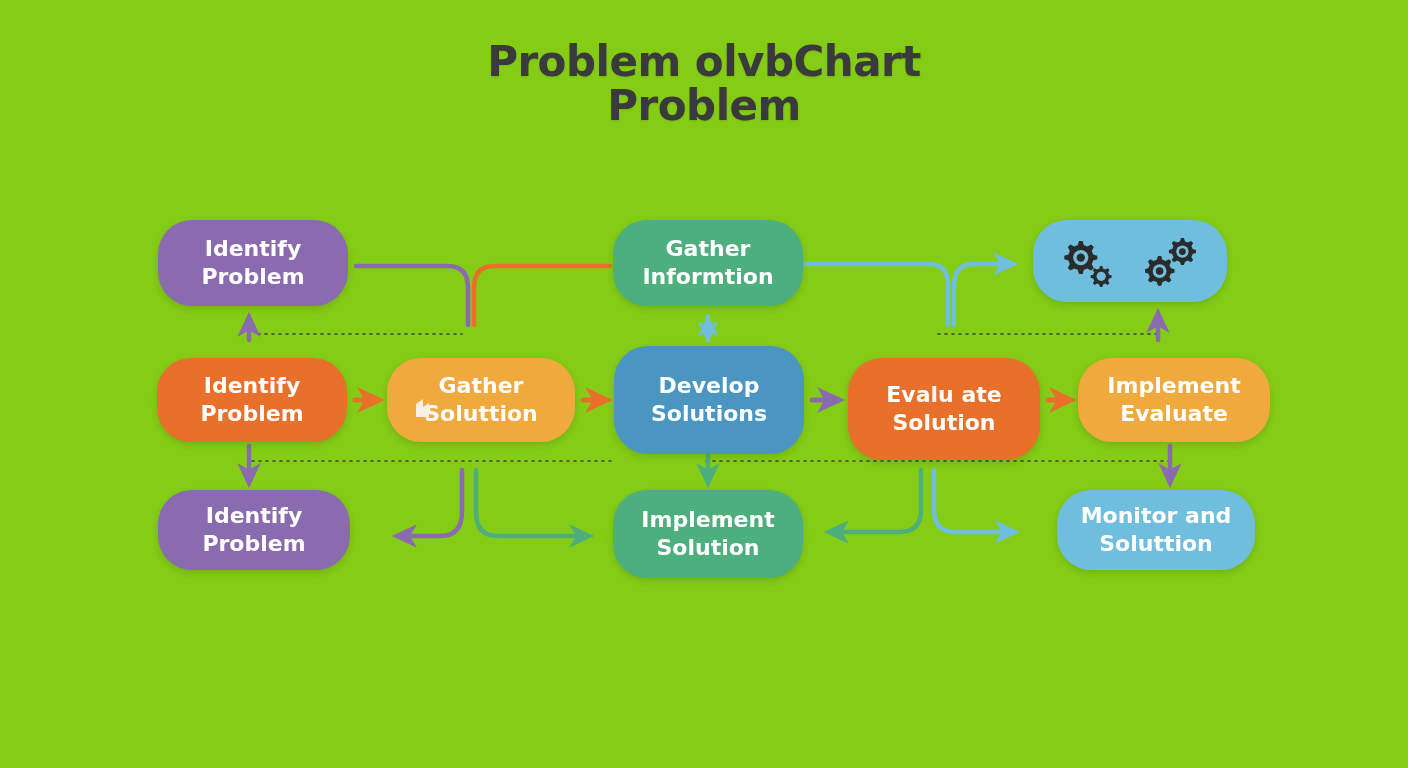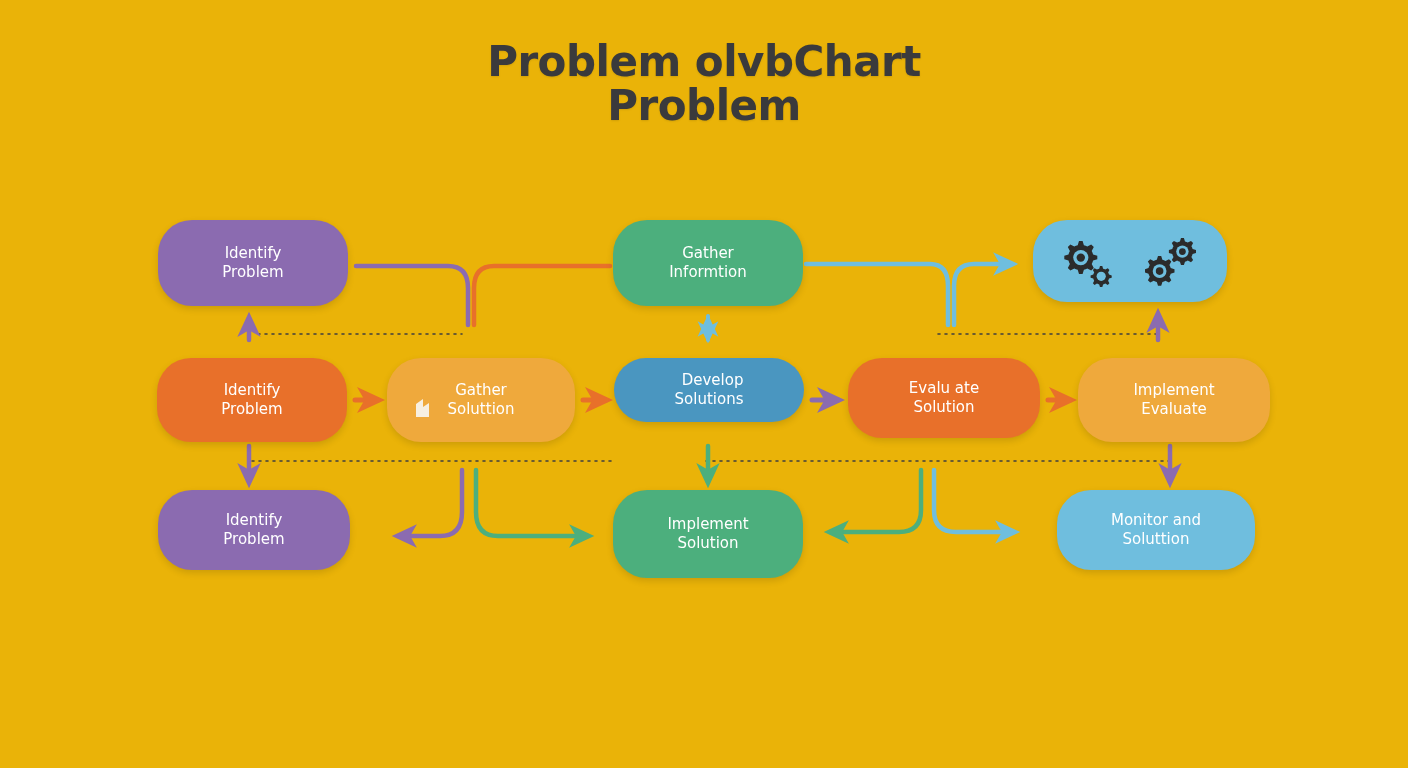--- a/index.html
+++ b/index.html
@@ -5,21 +5,21 @@
   * { box-sizing: border-box; margin: 0; padding: 0; }
   html, body {
     width: 1408px; height: 768px;
     background: #ffffff;
     font-family: "DejaVu Sans", "Liberation Sans", sans-serif;
     overflow: hidden;
   }
   #canvas {
     position: relative;
     width: 1408px; height: 768px;
-    background: #eab308;
+    background: #84cc16;
   }
   #title {
     position: absolute;
     left: 0; top: 40px;
     width: 1408px;
     text-align: center;
     font-size: 42px;
     font-weight: bold;
     line-height: 1.05;
     color: #3a3a3c;
@@ -35,22 +35,22 @@
   }
 
   .node {
     position: absolute;
     border-radius: 34px;
     display: flex;
     align-items: center;
     justify-content: center;
     text-align: center;
     color: #ffffff;
-    font-weight: normal;
-    font-size: 15px;
+    font-weight: bold;
+    font-size: 22px;
     line-height: 1.28;
     box-shadow: 0 3px 7px rgba(0,0,0,0.13);
     padding: 4px 10px;
     white-space: pre-line;
   }
   .node .lbl { display: block; }
   .gearbox { gap: 26px; }
   .gear-ico { display: block; }
 </style>
 </head>
@@ -153,26 +153,26 @@
   </div>
 
   <div class="node" style="left:387px; top:358px; width:188px; height:84px; background:#EFA93C; position:absolute;">
     <svg width="17" height="20" viewBox="0 0 17 20" style="position:absolute; left:27px; top:40px;">
       <path d="M2,19 L2,6 L9,1 L9,9 L15,5 L15,19 Z" fill="#F7EFE1"></path>
     </svg>
     <span class="lbl">Gather
 Soluttion</span>
   </div>
 
-  <div class="node" style="left:614px; top:358px; width:190px; height:64px; background:#4A96C0;text-align:right;">
+  <div class="node" style="left:614px; top:346px; width:190px; height:108px; background:#4A96C0;">
     <span class="lbl">Develop
 Solutions</span>
   </div>
 
-  <div class="node" style="left:848px; top:358px; width:192px; height:80px; background:#E8702A;">
+  <div class="node" style="left:848px; top:358px; width:192px; height:102px; background:#E8702A;">
     <span class="lbl">Evalu ate
 Solution</span>
   </div>
 
   <div class="node" style="left:1078px; top:358px; width:192px; height:84px; background:#EFA93C;">
     <span class="lbl">Implement
 Evaluate</span>
   </div>
 
   <div class="node" style="left:158px; top:490px; width:192px; height:80px; background:#8B6BB0;">

